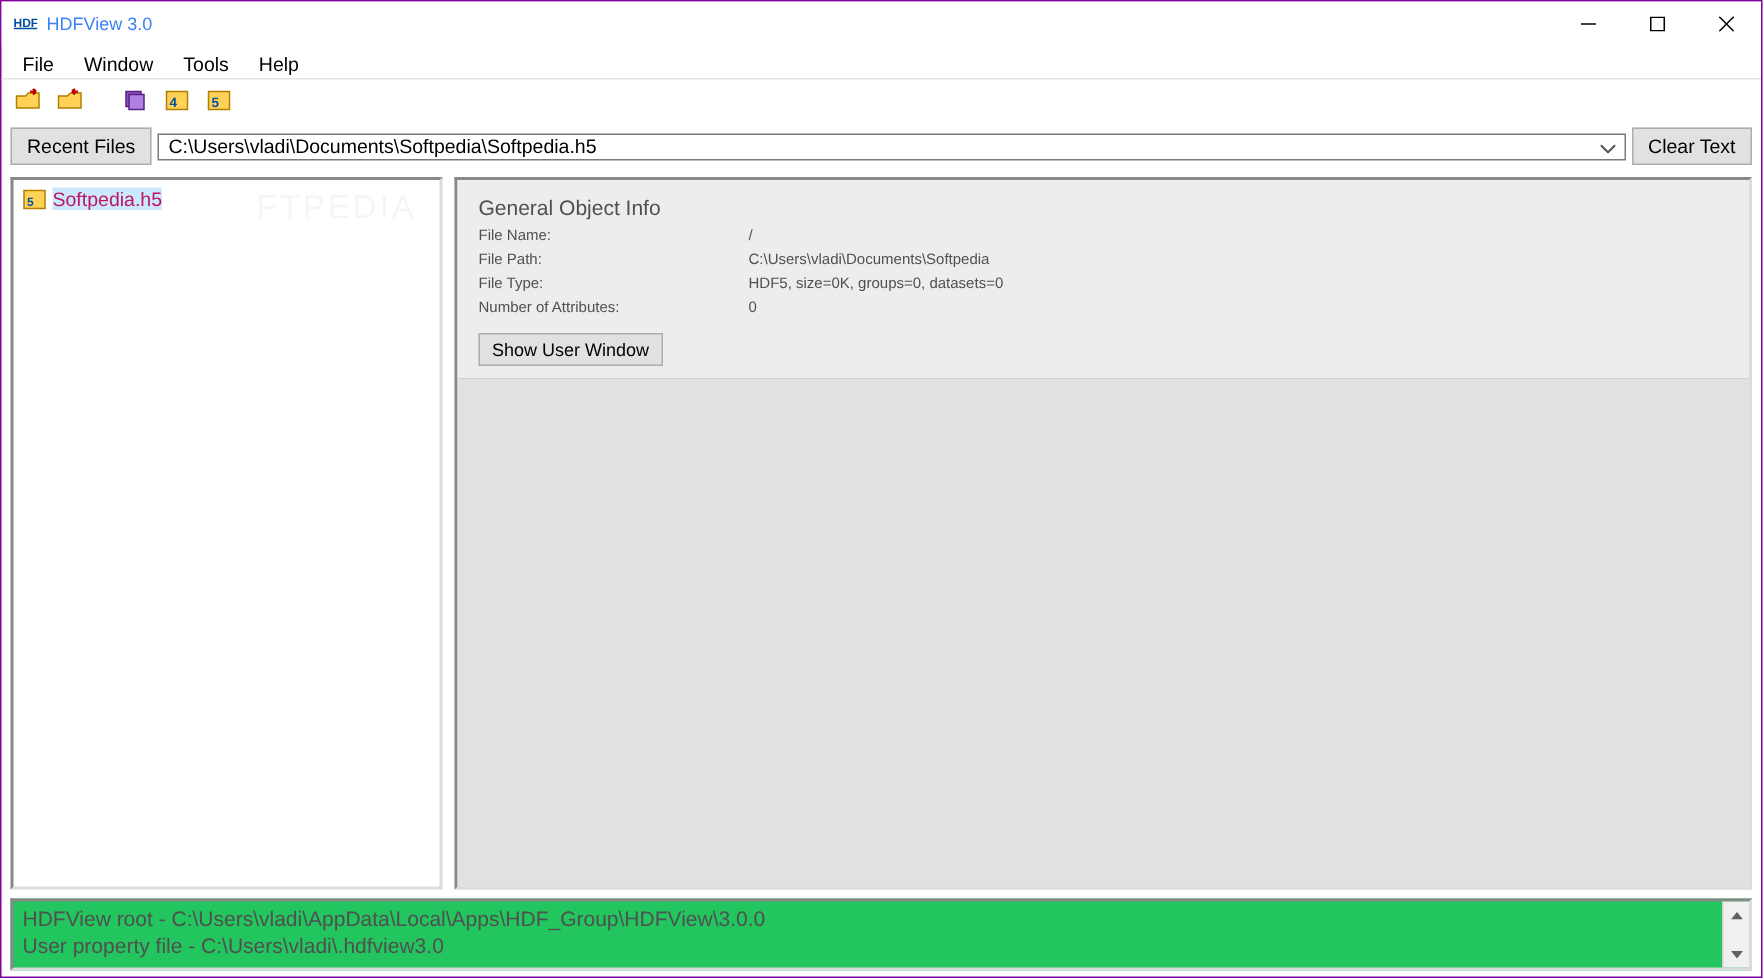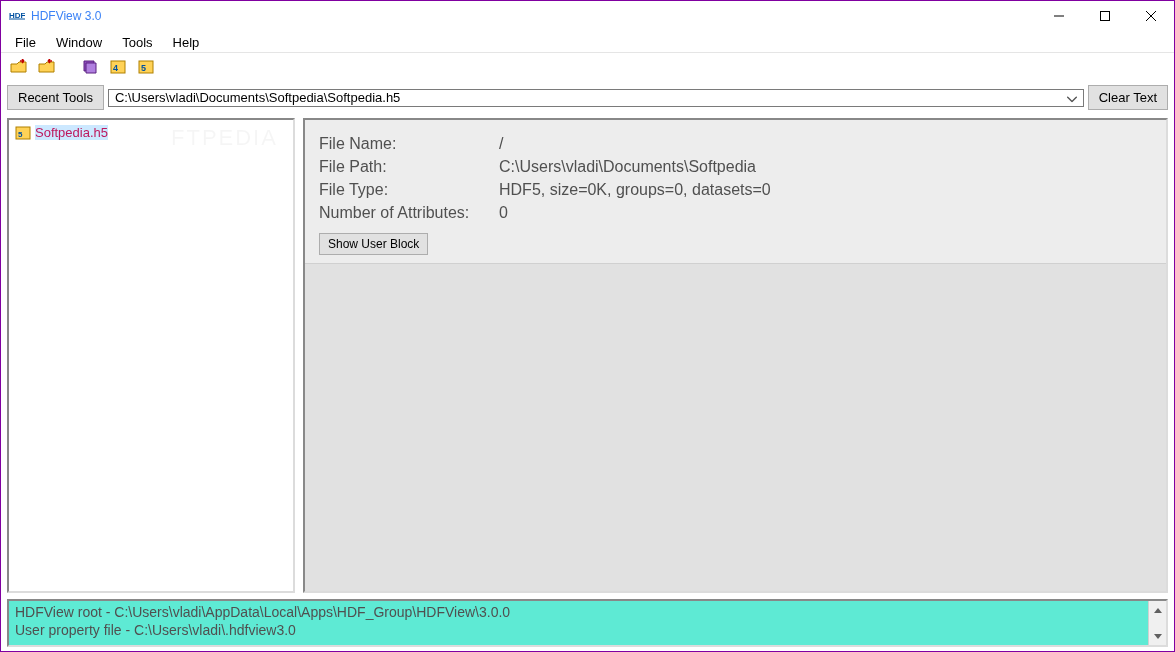--- a/index.html
+++ b/index.html
@@ -120,37 +120,37 @@
   display: flex;
   flex-direction: column;
 }
 .info-block {
   padding: 10px 14px 8px 14px;
   border-bottom: 1px solid #d0d0d0;
   background: #ededed;
   color: #505050;
 }
 .info-title { font-size: 14px; margin-bottom: 6px; color:#505050;}
-.info-row { display: flex; margin: 5px 0; font-size:16px; }
+.info-row { display: flex; margin: 5px 0; font-size:10px; }
 .info-label { width: 180px; color:#505050; }
 .info-value { color:#505050; }
 .show-block-btn {
   margin-top: 6px;
   background: #e1e1e1;
   border: 1px solid #adadad;
   padding: 3px 8px;
   font-size: 12px;
   cursor: pointer;
   font-family: inherit;
 }
 .detail-body { flex:1; background:#e1e1e1; }
 .status-panel {
   margin: 2px 6px 4px 6px;
   border: 2px inset #dcdcdc;
-  background: #5eead4;
+  background: #22c55e;
   height: 48px;
   display: flex;
 }
 .status-text {
   flex: 1;
   padding: 2px 6px;
   font-size: 14px;
   color: #505050;
   line-height: 1.3;
   white-space: pre-line;
@@ -253,21 +253,21 @@
   </span>
   <span class="tool-icon">
     <svg width="18" height="16" viewBox="0 0 18 16">
           <rect x="1" y="2" width="14" height="12" fill="#ffd257" stroke="#b08000"></rect>
           <text x="3" y="12" font-size="9" font-weight="700" fill="#0050a0">5</text>
         </svg>
   </span>
 </div>
 
 <div class="path-bar">
-  <button class="raised-btn">Recent Tools</button>
+  <button class="raised-btn">Recent Files</button>
   <div class="path-select">
     <span>C:\Users\vladi\Documents\Softpedia\Softpedia.h5</span>
     <span class="chev">
       <svg width="10" height="6">
             <path d="M0 0 L5 5 L10 0" stroke="#555" fill="none" stroke-width="1.3"></path>
           </svg>
     </span>
   </div>
   <button class="raised-btn">Clear Text</button>
 </div>
@@ -280,37 +280,38 @@
               <rect x="1" y="1" width="14" height="12" fill="#ffd257" stroke="#b08000"></rect>
               <text x="3" y="11" font-size="8" font-weight="700" fill="#0050a0">5</text>
             </svg>
       </span>
       <span class="label-text">Softpedia.h5</span>
     </div>
   </div>
 
   <div class="detail-panel">
     <div class="info-block">
+      <div class="info-title">General Object Info</div>
       <div class="info-row">
         <div class="info-label">File Name:</div>
         <div class="info-value">/</div>
       </div>
       <div class="info-row">
         <div class="info-label">File Path:</div>
         <div class="info-value">C:\Users\vladi\Documents\Softpedia</div>
       </div>
       <div class="info-row">
         <div class="info-label">File Type:</div>
         <div class="info-value">HDF5, size=0K, groups=0, datasets=0</div>
       </div>
       <div class="info-row">
         <div class="info-label">Number of Attributes:</div>
         <div class="info-value">0</div>
       </div>
-      <button class="show-block-btn">Show User Block</button>
+      <button class="show-block-btn">Show User Window</button>
     </div>
     <div class="detail-body"></div>
   </div>
 </div>
 
 <div class="status-panel">
   <div class="status-text">HDFView root - C:\Users\vladi\AppData\Local\Apps\HDF_Group\HDFView\3.0.0
 User property file - C:\Users\vladi\.hdfview3.0</div>
   <div class="status-scroll">
     <div class="scroll-btn">

